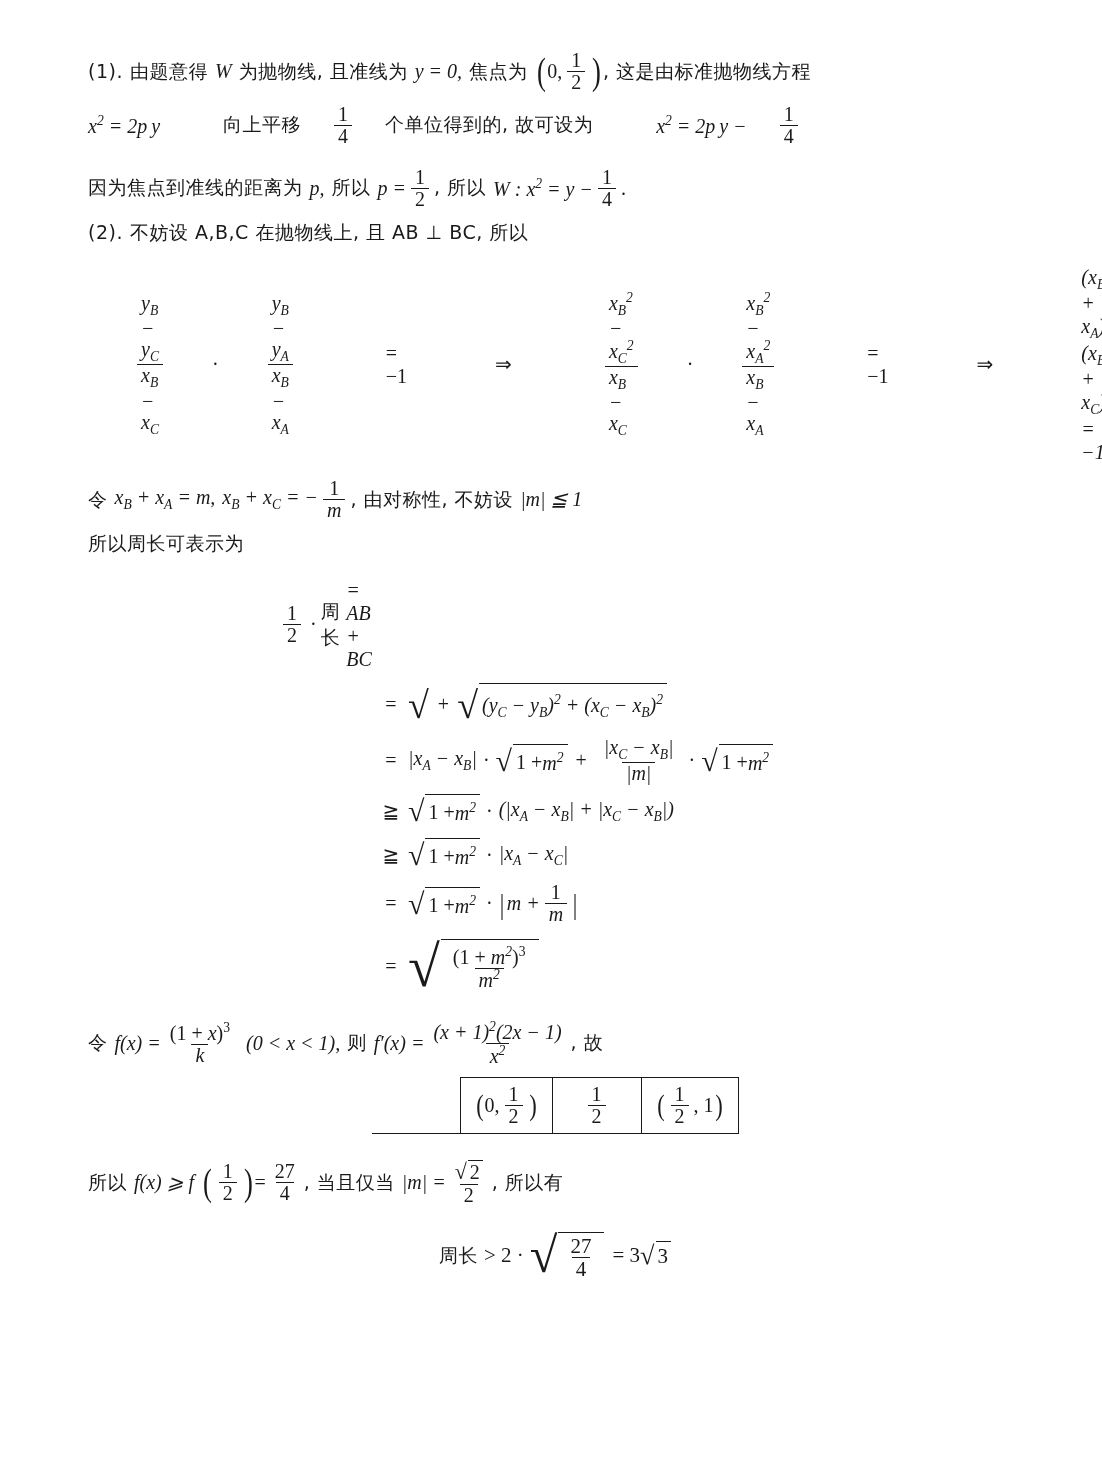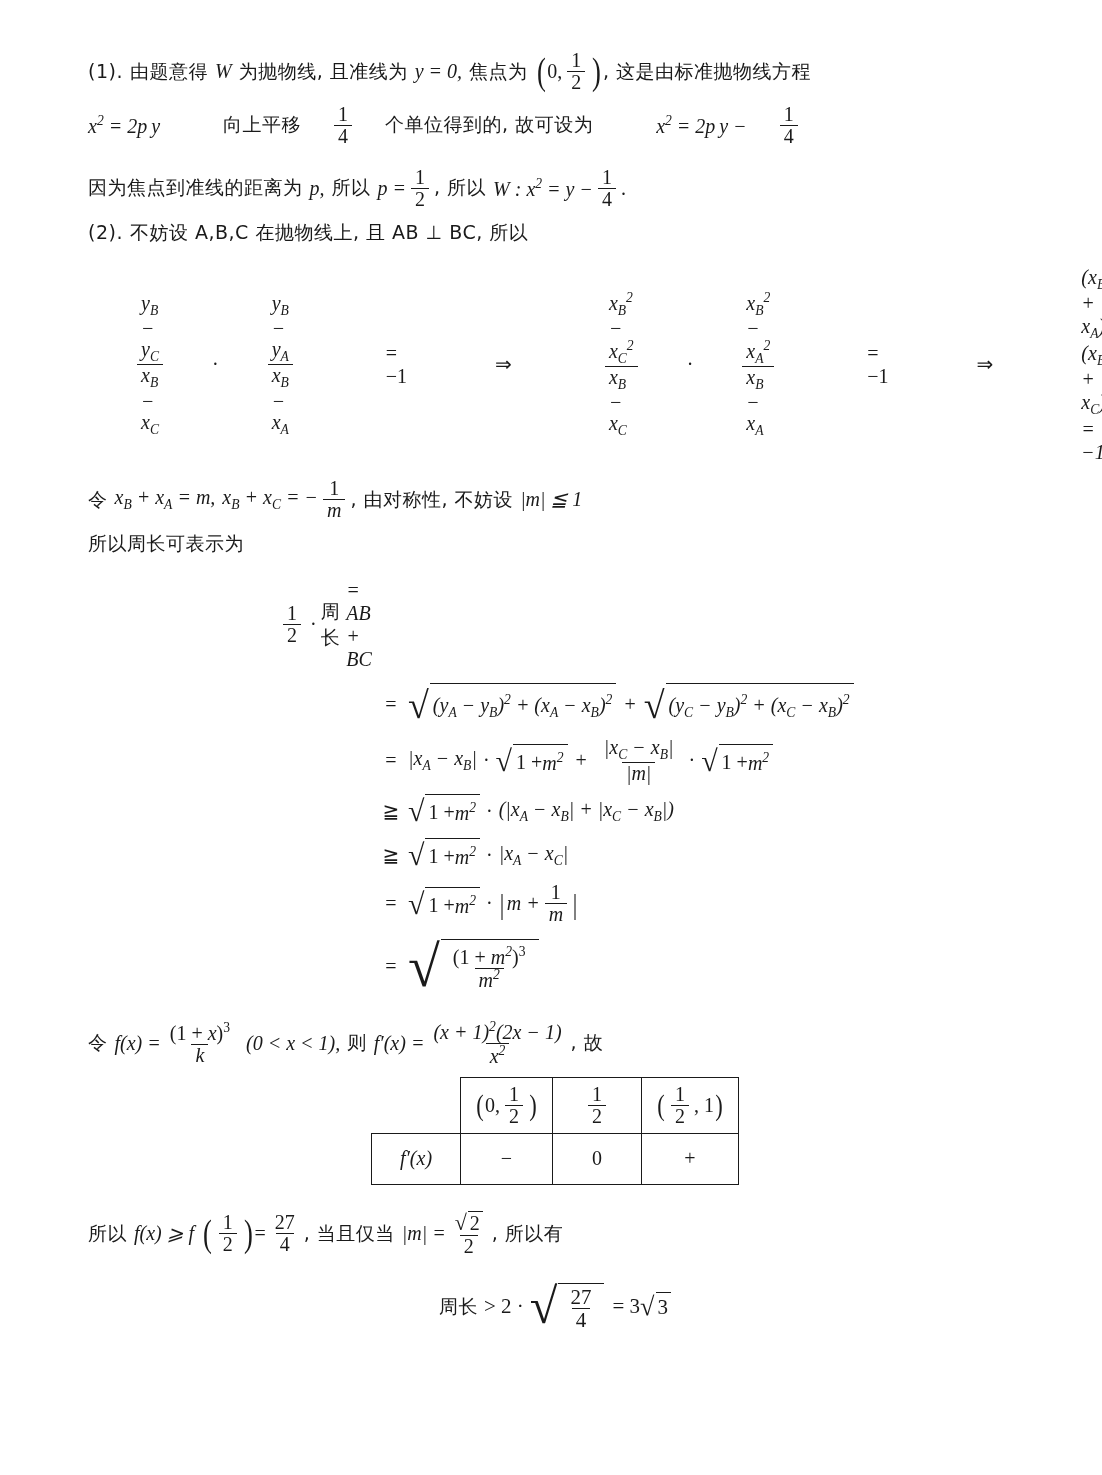--- a/index.html
+++ b/index.html
@@ -266,23 +266,20 @@
       </div>
     </div>
 
     <div class="row" style="margin-top:12px;">
       <div class="lhs"></div>
       <div class="op">
           <span class="mn">=</span>
         </div>
       <span class="sqrt">
         <span class="radsym" style="font-size:1.9em;">√</span>
-        <span class="radicand">
-            <span class="mi">(y<span class="sub">A</span> − y<span class="sub">B</span>)<span class="sup">2</span> + (x<span class="sub">A</span> − x<span class="sub">B</span>)<span class="sup">2</span></span>
-          </span>
       </span>
       <span class="mn" style="margin:0 8px;">+</span>
       <span class="sqrt">
         <span class="radsym" style="font-size:1.9em;">√</span>
         <span class="radicand">
             <span class="mi">(y<span class="sub">C</span> − y<span class="sub">B</span>)<span class="sup">2</span> + (x<span class="sub">C</span> − x<span class="sub">B</span>)<span class="sup">2</span></span>
           </span>
       </span>
     </div>
 
@@ -433,26 +430,20 @@
           <span class="mid-paren">(</span>
           <span class="frac">
             <span class="num">1</span>
             <span class="den">2</span>
           </span>
           <span class="mn">, 1</span>
           <span class="mid-paren">)</span>
         </span>
       </td>
     </tr>
-    <tr>
-      <td><span class="mi">f′(x)</span></td>
-      <td>−</td>
-      <td>0</td>
-      <td>+</td>
-    </tr>
   </tbody>
     </table>
 
   <div class="line" style="margin-top:26px;">
     <span class="cn">所以</span>
     <span class="sp"></span>
     <span class="mi">f(x) ⩾ f</span>
     <span class="sp"></span>
     <span class="big-paren">(</span>
     <span class="frac">

